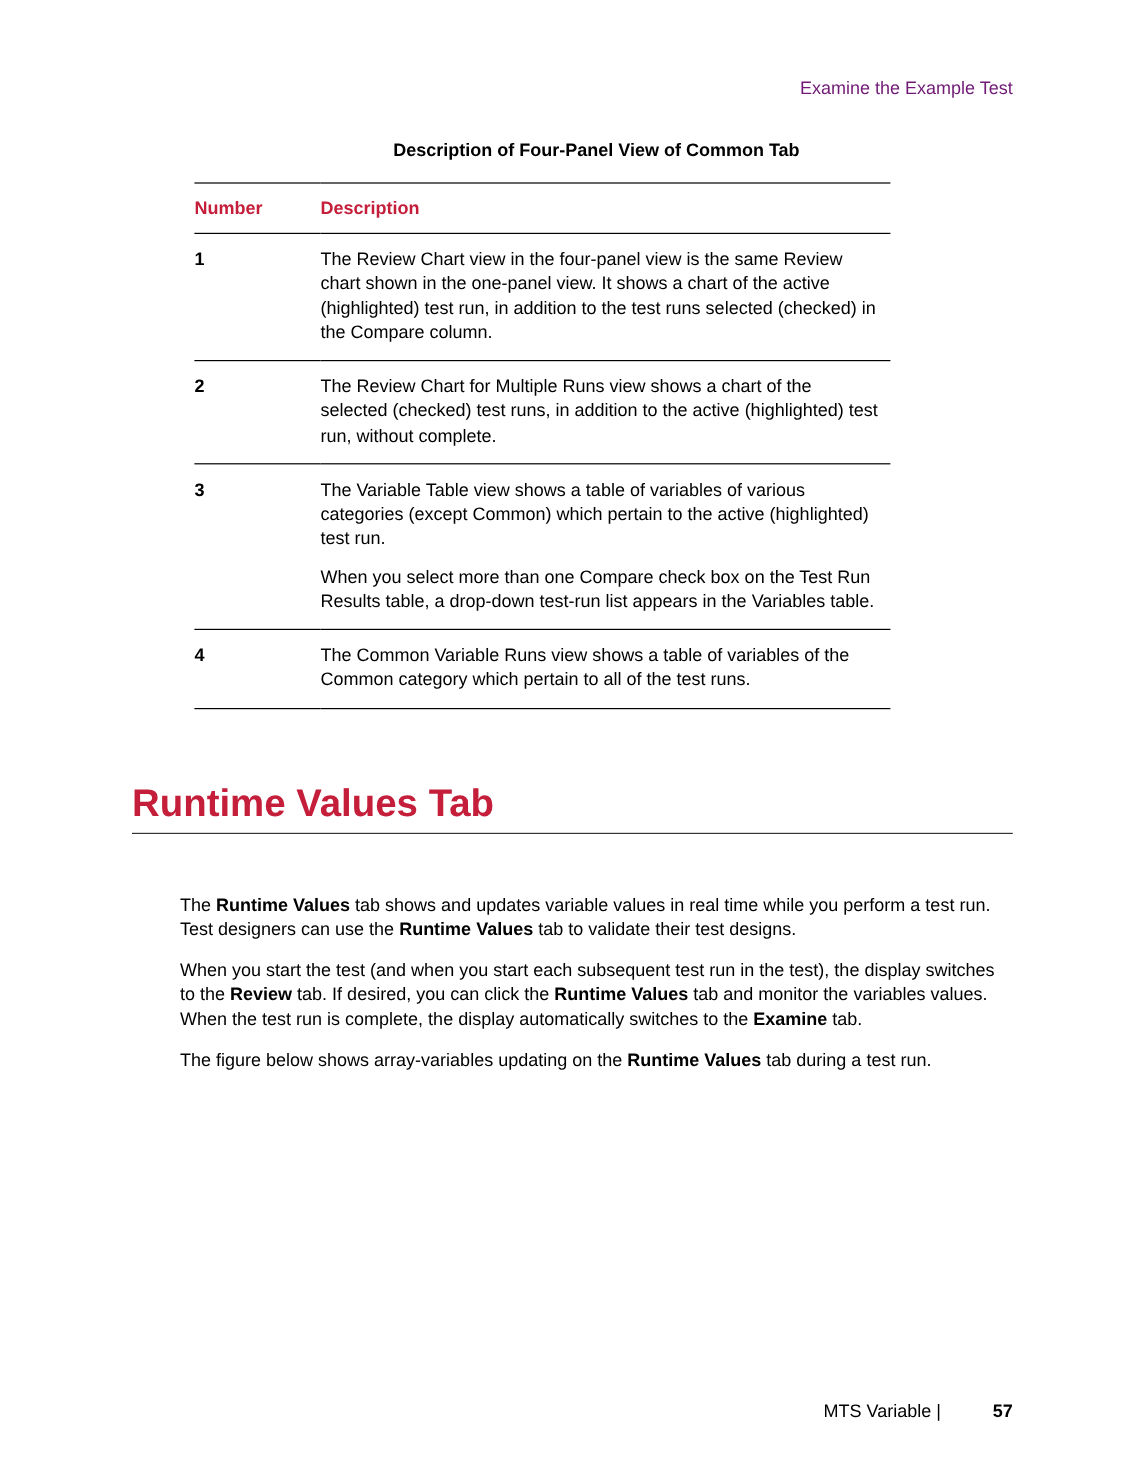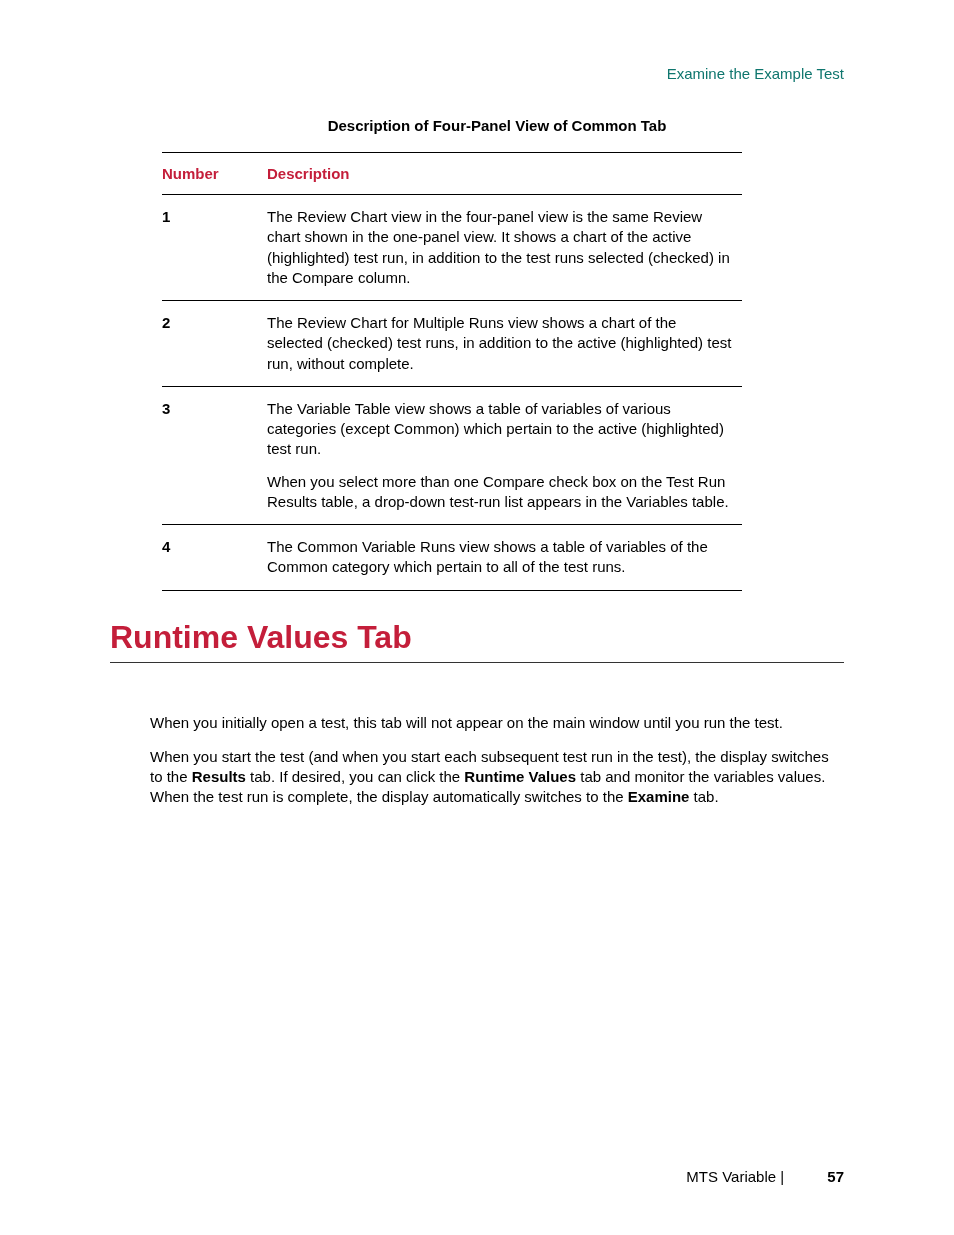--- a/index.html
+++ b/index.html
@@ -7,21 +7,21 @@
       width: 954px;
       height: 1235px;
       background: #fff;
       font-family: Arial, Helvetica, sans-serif;
       color: #000;
       position: relative;
       padding: 65px 110px 50px 110px;
     }
     .header-link {
       text-align: right;
-      color: #0f766e;
+      color: #701a75;
       font-size: 15px;
       margin-bottom: 35px;
     }
     .table-caption {
       text-align: center;
       font-weight: bold;
       font-size: 15px;
       margin-bottom: 18px;
       padding-left: 40px;
     }
@@ -50,21 +50,21 @@
       line-height: 1.35;
       padding: 12px 8px 12px 0;
       vertical-align: top;
     }
     .desc-table td.num { font-weight: bold; }
     .desc-table td p + p { margin-top: 12px; }
     .section-heading {
       color: #c41e3a;
       font-size: 32px;
       font-weight: bold;
-      margin-top: 28px;
+      margin-top: 60px;
       padding-bottom: 6px;
       border-bottom: 1px solid #333;
       margin-bottom: 50px;
     }
     .body-text {
       margin-left: 40px;
       font-size: 15px;
       line-height: 1.35;
     }
     .body-text p { margin-bottom: 14px; }
@@ -116,21 +116,26 @@
       <td>
           <p>The Common Variable Runs view shows a table of variables of the Common category which pertain to all of the test runs.</p>
         </td>
     </tr>
   </tbody>
 </table>
 
 <h1 class="section-heading">Runtime Values Tab</h1>
 
 <div class="body-text">
-  <p>When you initially open a test, this tab will not appear on the main window until you run the test.</p>
   <p>
-    <span>When you start the test (and when you start each subsequent test run in the test), the display switches to the </span><b>Results</b><span> tab. If desired, you can click the </span><b>Runtime Values</b><span> tab and monitor the variables values. When the test run is complete, the display automatically switches to the </span><b>Examine</b><span> tab.</span>
+    <span>The </span><b>Runtime Values</b><span> tab shows and updates variable values in real time while you perform a test run. Test designers can use the </span><b>Runtime Values</b><span> tab to validate their test designs.</span>
+  </p>
+  <p>
+    <span>When you start the test (and when you start each subsequent test run in the test), the display switches to the </span><b>Review</b><span> tab. If desired, you can click the </span><b>Runtime Values</b><span> tab and monitor the variables values. When the test run is complete, the display automatically switches to the </span><b>Examine</b><span> tab.</span>
+  </p>
+  <p>
+    <span>The figure below shows array-variables updating on the </span><b>Runtime Values</b><span> tab during a test run.</span>
   </p>
 </div>
 
 <div class="footer">
   <span>MTS Variable | </span><b>57</b>
 </div>
 
 </body></html>

